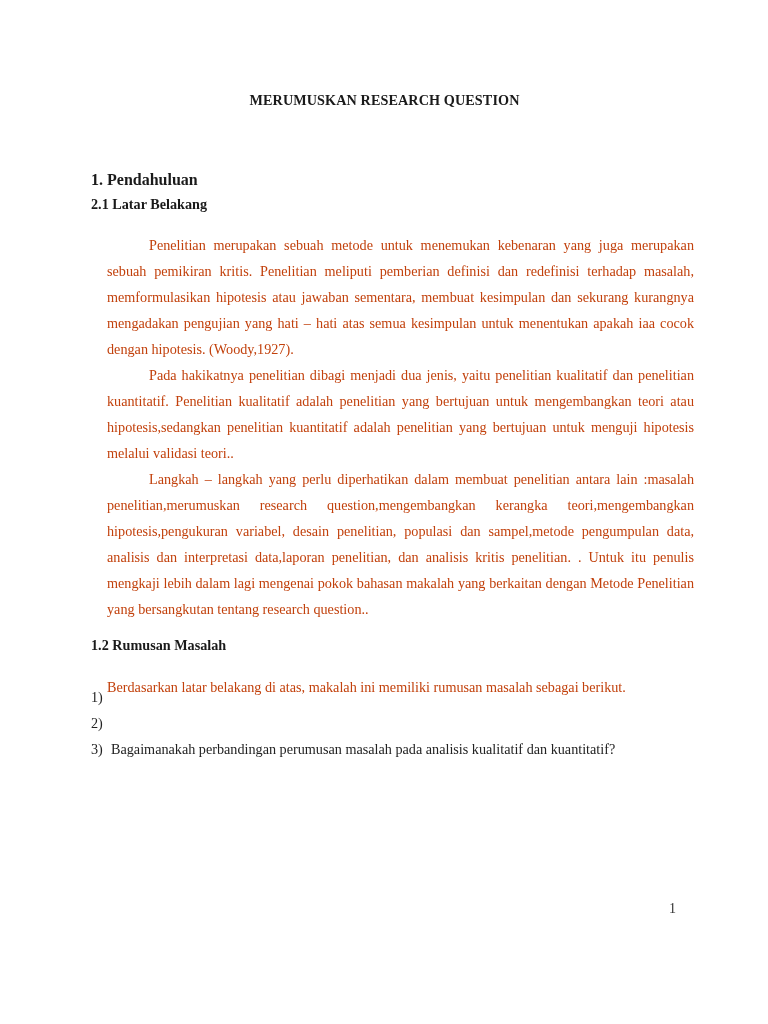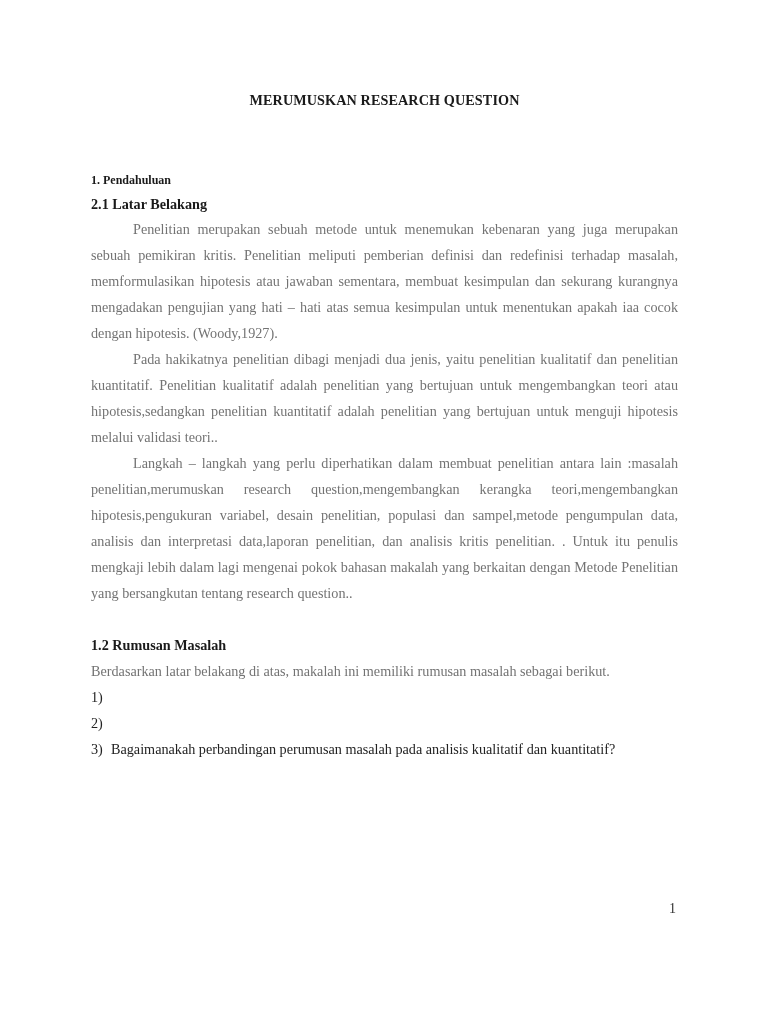--- a/index.html
+++ b/index.html
@@ -31,43 +31,43 @@
       font-weight: bold;
       font-size: 14.2px;
       letter-spacing: 0.1px;
       line-height: 24px;
       margin: 0;
       height: 24px;
       text-align: center;
     }
     .h1 {
       font-weight: bold;
-      font-size: 12px;
+      font-size: 16px;
       line-height: 24px;
       margin: 0;
       position: absolute;
       left: 0;
     }
     .h2 {
       font-weight: bold;
       font-size: 14.2px;
       line-height: 24px;
       margin: 0;
       position: absolute;
       left: 0;
     }
     .para {
       position: absolute;
       left: 0;
       width: 587px;
       font-size: 14.2px;
       line-height: 26px;
       text-align: justify;
-      margin: 0;
-      color: #737373;
+      margin: 16px;
+      color: #c2410c;
     }
     .para.indent { text-indent: 42px; }
     .list {
       position: absolute;
       left: 0;
       width: 587px;
       margin: 0;
       padding: 0;
       list-style: none;
       font-size: 14.2px;

